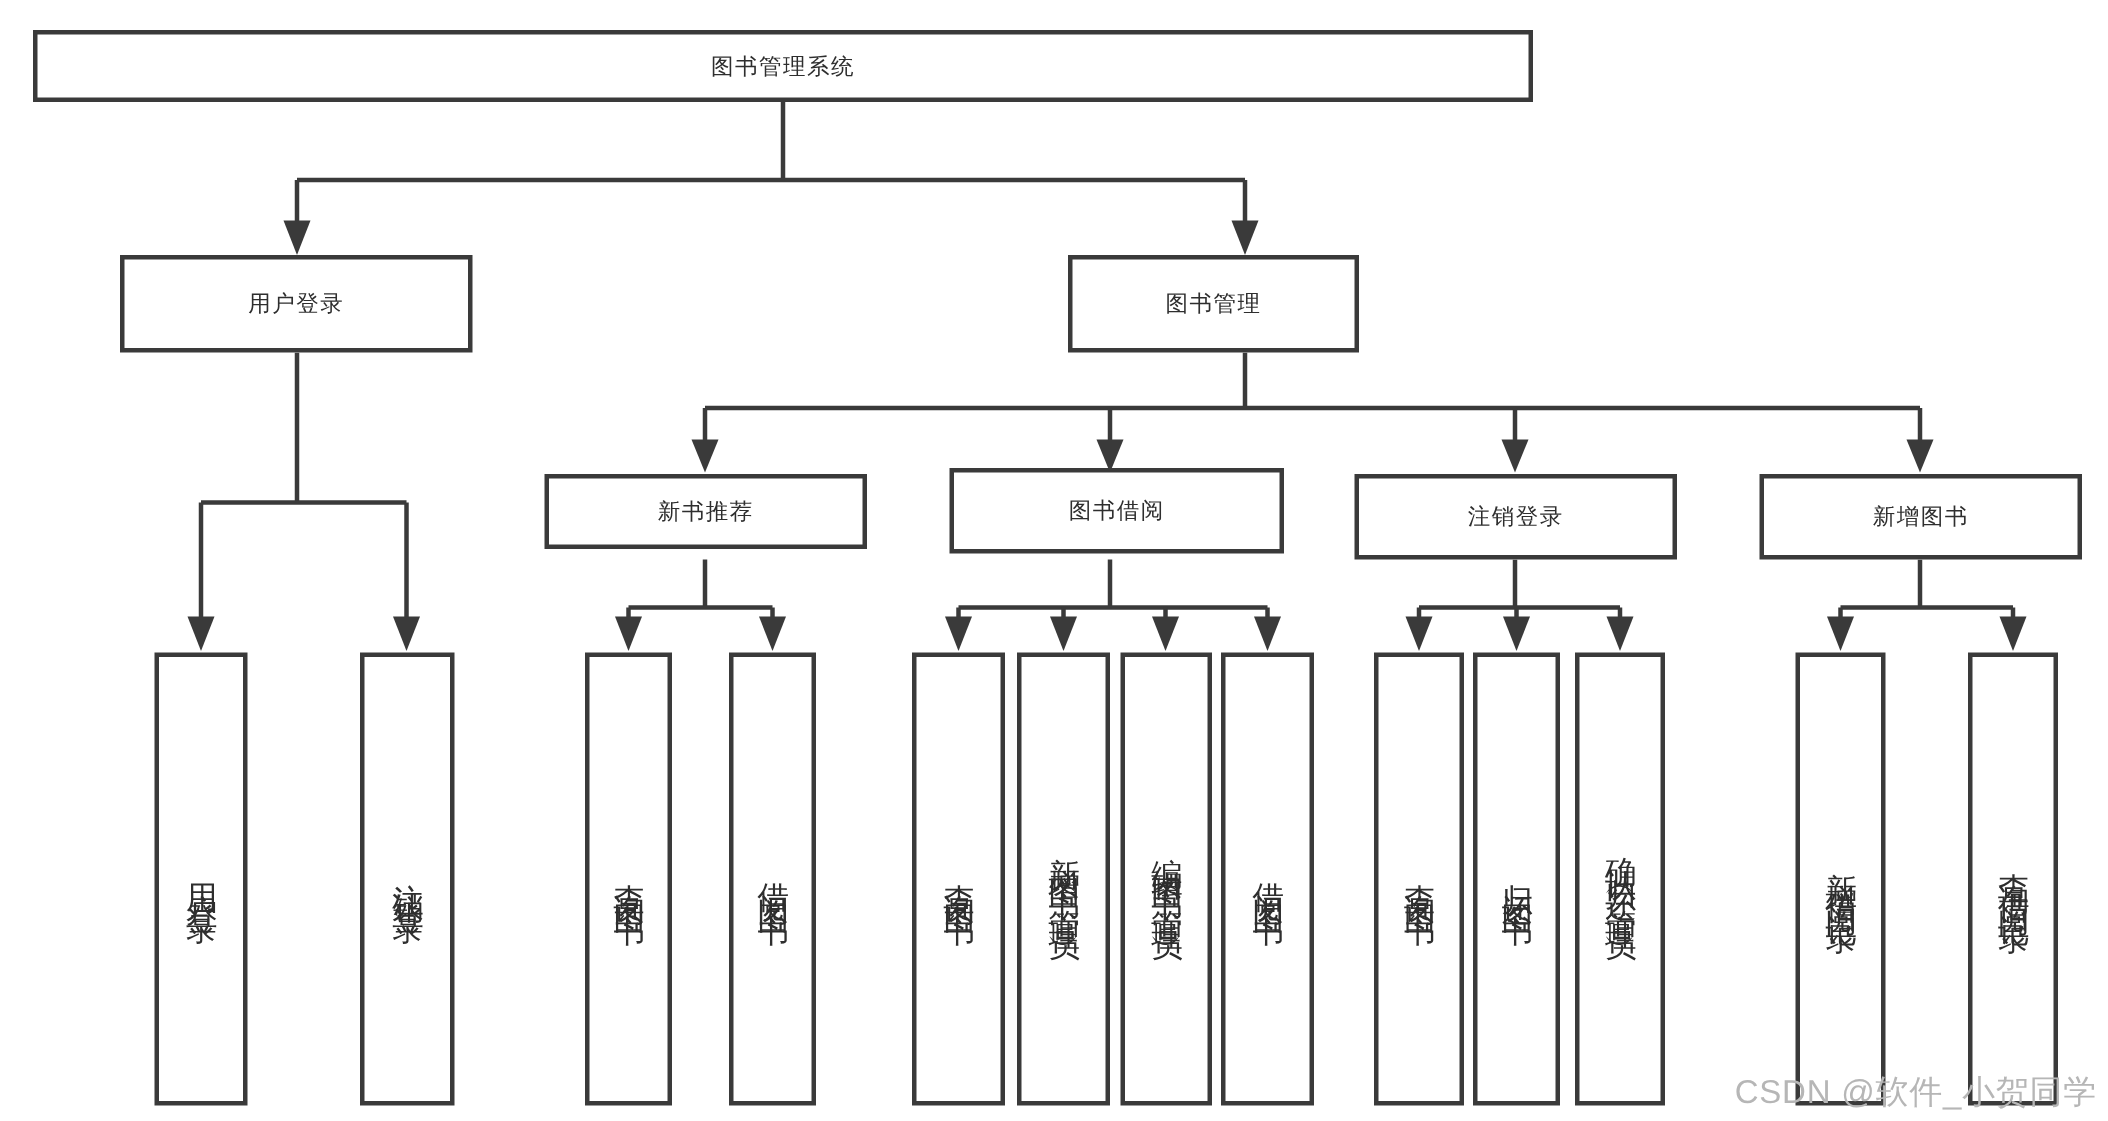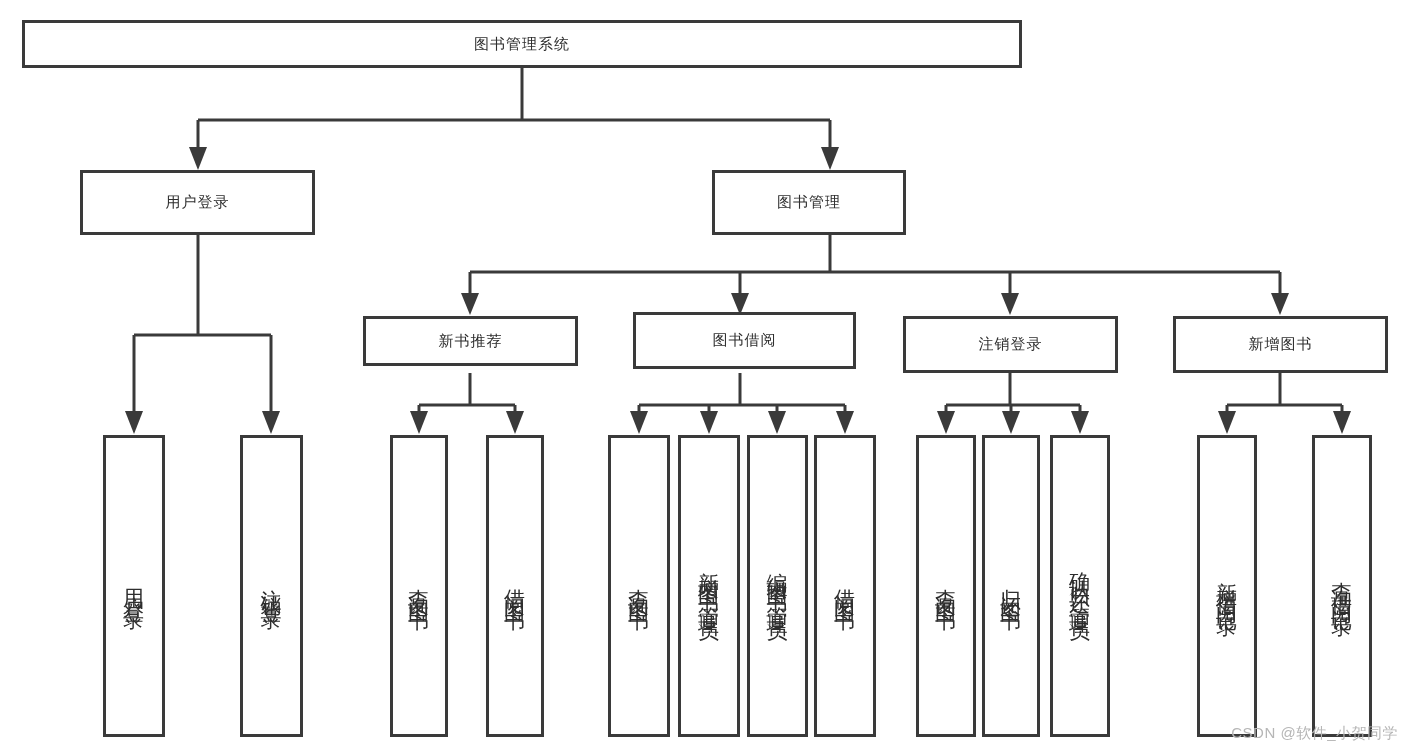--- a/index.html
+++ b/index.html
@@ -31,21 +31,21 @@
   .node.v{font-size:21px;}
   .node.v .vtext{
     writing-mode:vertical-rl;
     text-orientation:mixed;
     letter-spacing:7px;
     line-height:1;
   }
   .watermark{
     position:absolute;
     right:7px;bottom:4px;
-    font-size:15px;
+    font-size:22px;
     letter-spacing:0.5px;
     color:var(--watermark);
     z-index:3;
     white-space:nowrap;
   }
 </style>
 </head>
 <body>
 
 <div class="canvas">

